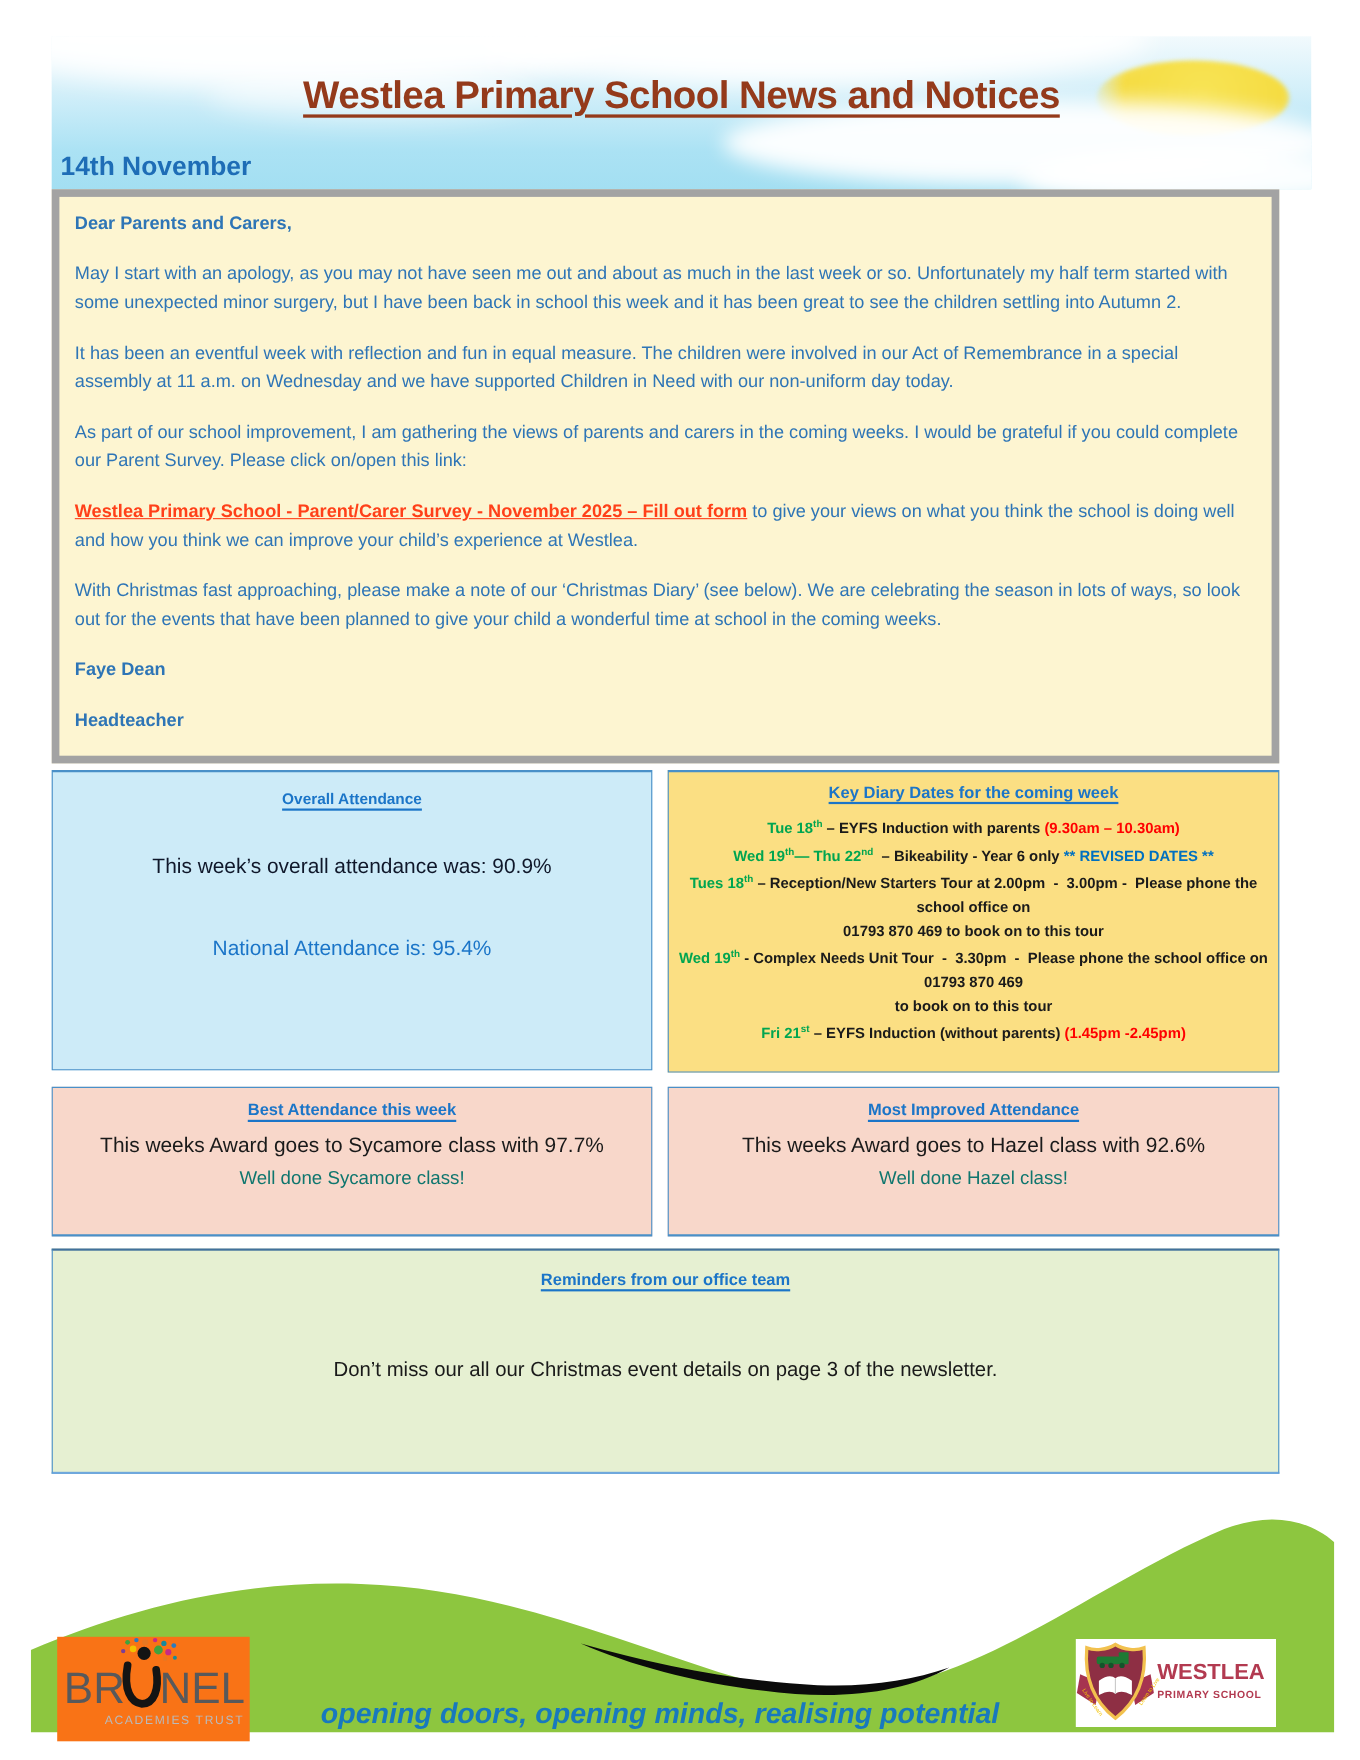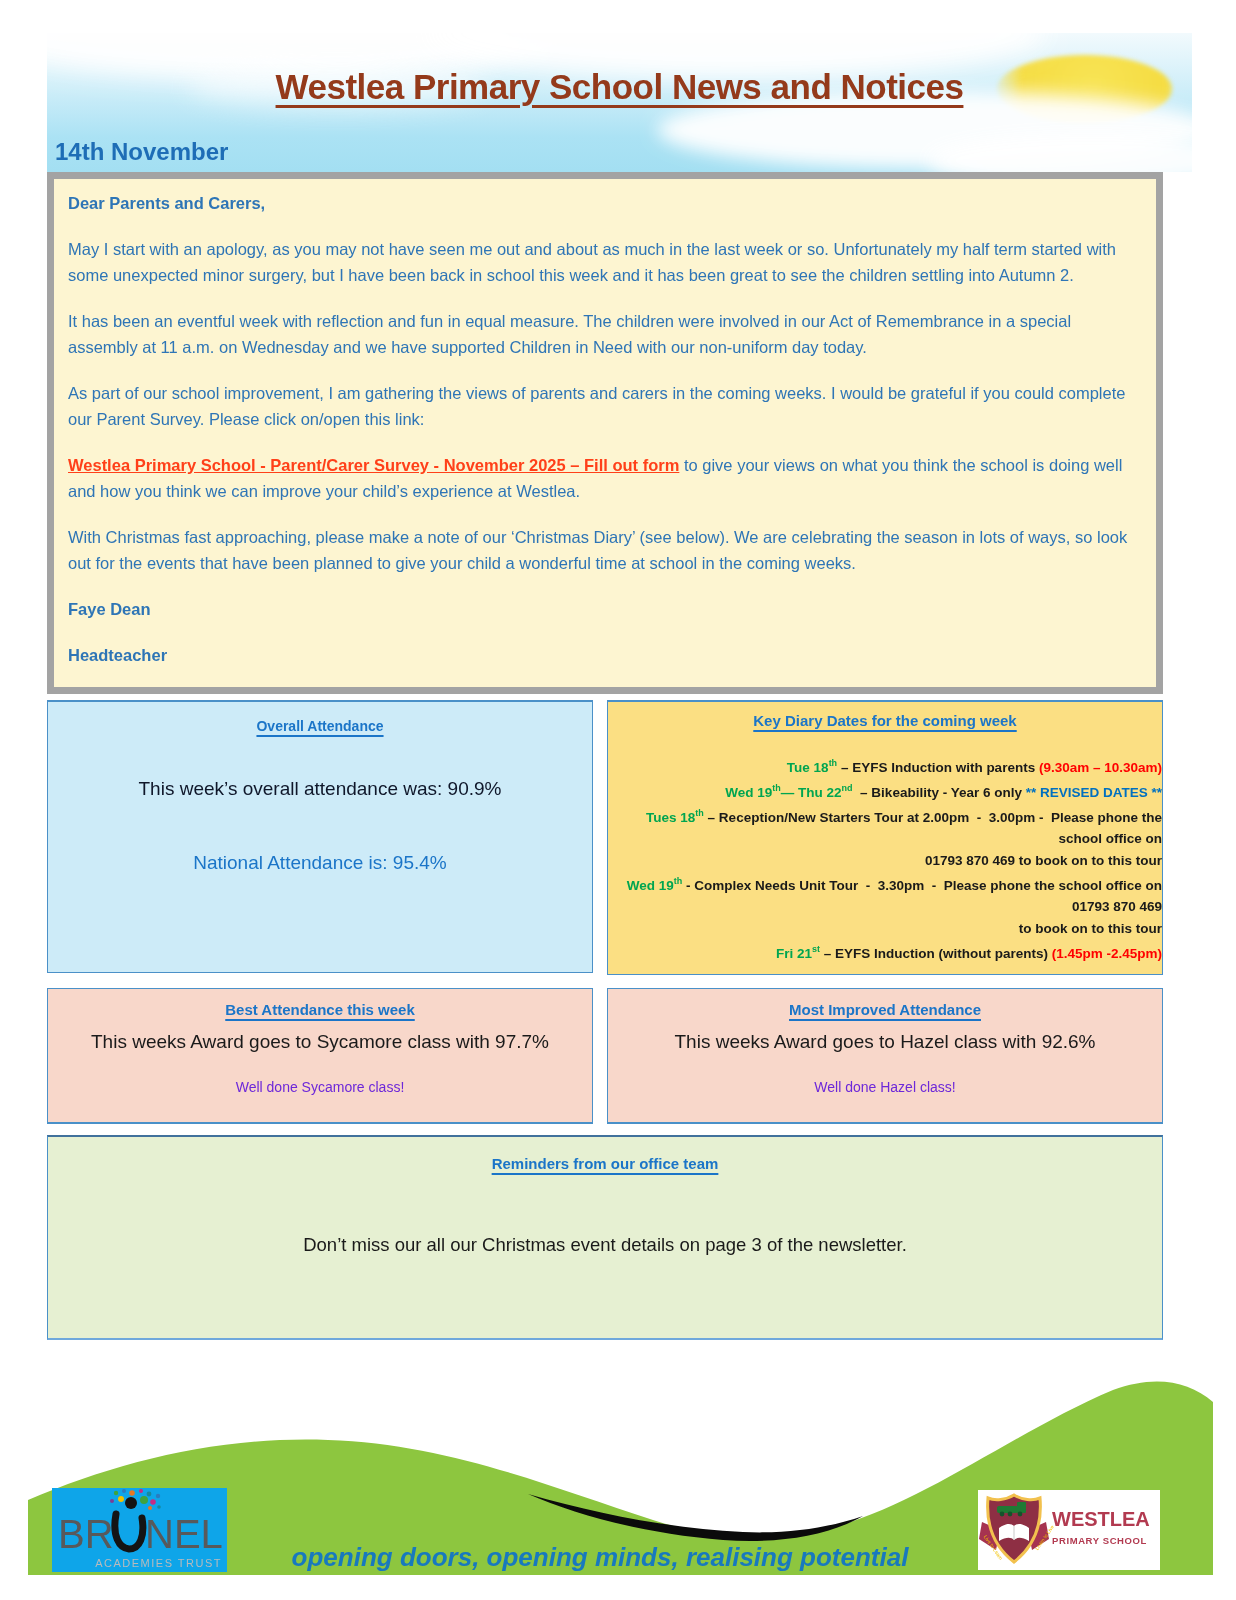--- a/index.html
+++ b/index.html
@@ -35,40 +35,40 @@
   .box{position:absolute;box-sizing:border-box;border:1px solid var(--box_border);text-align:center;}
   .box-title{margin:0;color:var(--heading_blue);font-size:15px;font-weight:bold;
     text-decoration:underline;text-decoration-thickness:2px;text-underline-offset:4px;}
   .attendance-box{left:47px;top:700px;width:546px;height:273px;background:var(--attendance_bg);border-top-width:2px;}
   .attendance-box .box-title{padding-top:16px;font-size:14px;}
   .att-line1{margin:44px 0 0 0;color:#0f172a;font-size:19px;}
   .att-line2{margin:52px 0 0 0;color:var(--heading_blue);font-size:19px;}
 
   .diary-box{left:607px;top:700px;width:556px;height:275px;background:var(--diary_bg);border-top-width:2px;}
   .diary-box .box-title{padding-top:10px;}
-  #diary-lines{margin-top:24px;font-size:13.5px;font-weight:bold;line-height:21.5px;white-space:pre-wrap;text-align:right;}
+  #diary-lines{margin-top:10px;font-size:13.5px;font-weight:bold;line-height:21.5px;white-space:pre-wrap;}
   .diary-line sup{font-size:9px;}
 
   .pink-box{top:988px;height:136px;background:var(--pink_bg);border-bottom-width:2px;}
   .best-box{left:47px;width:546px;}
   .improved-box{left:607px;width:556px;}
   .pink-box .box-title{padding-top:12px;}
   .pink-line1{margin:13px 0 0 0;color:#1a1a1a;font-size:19px;}
-  .pink-line2{margin:26px 0 0 0;color:#6d28d9;font-size:14px;}
+  .pink-line2{margin:8px 0 0 0;color:#0f766e;font-size:17px;}
 
   .reminders-box{left:47px;top:1135px;width:1116px;height:205px;background:var(--reminders_bg);
     border-top:2px solid #41719C;border-bottom:2px solid #6FA8DC;}
   .reminders-box .box-title{padding-top:18px;}
   .reminders-line{margin:62px 0 0 0;color:#1a1a1a;font-size:18.5px;text-align:center;}
 
   
   .footer-wave{position:absolute;left:28px;top:1378px;width:1185px;height:197px;}
   .tagline{position:absolute;left:250px;top:1542px;width:700px;text-align:center;
     color:var(--tagline_blue);font-size:26px;font-weight:bold;font-style:italic;}
-  .brunel-logo{position:absolute;left:52px;top:1488px;width:175px;height:84px;background:#0ea5e9;text-align:right;}
+  .brunel-logo{position:absolute;left:52px;top:1488px;width:175px;height:95px;background:#f97316;text-align:right;}
   .westlea-logo{position:absolute;left:978px;top:1490px;width:182px;height:80px;background:#fff;}
 </style>
 </head>
 <body>
 
 <div class="page">
 
   <div class="header">
     <div class="sun"></div>
     <div class="cloud c1"></div>

